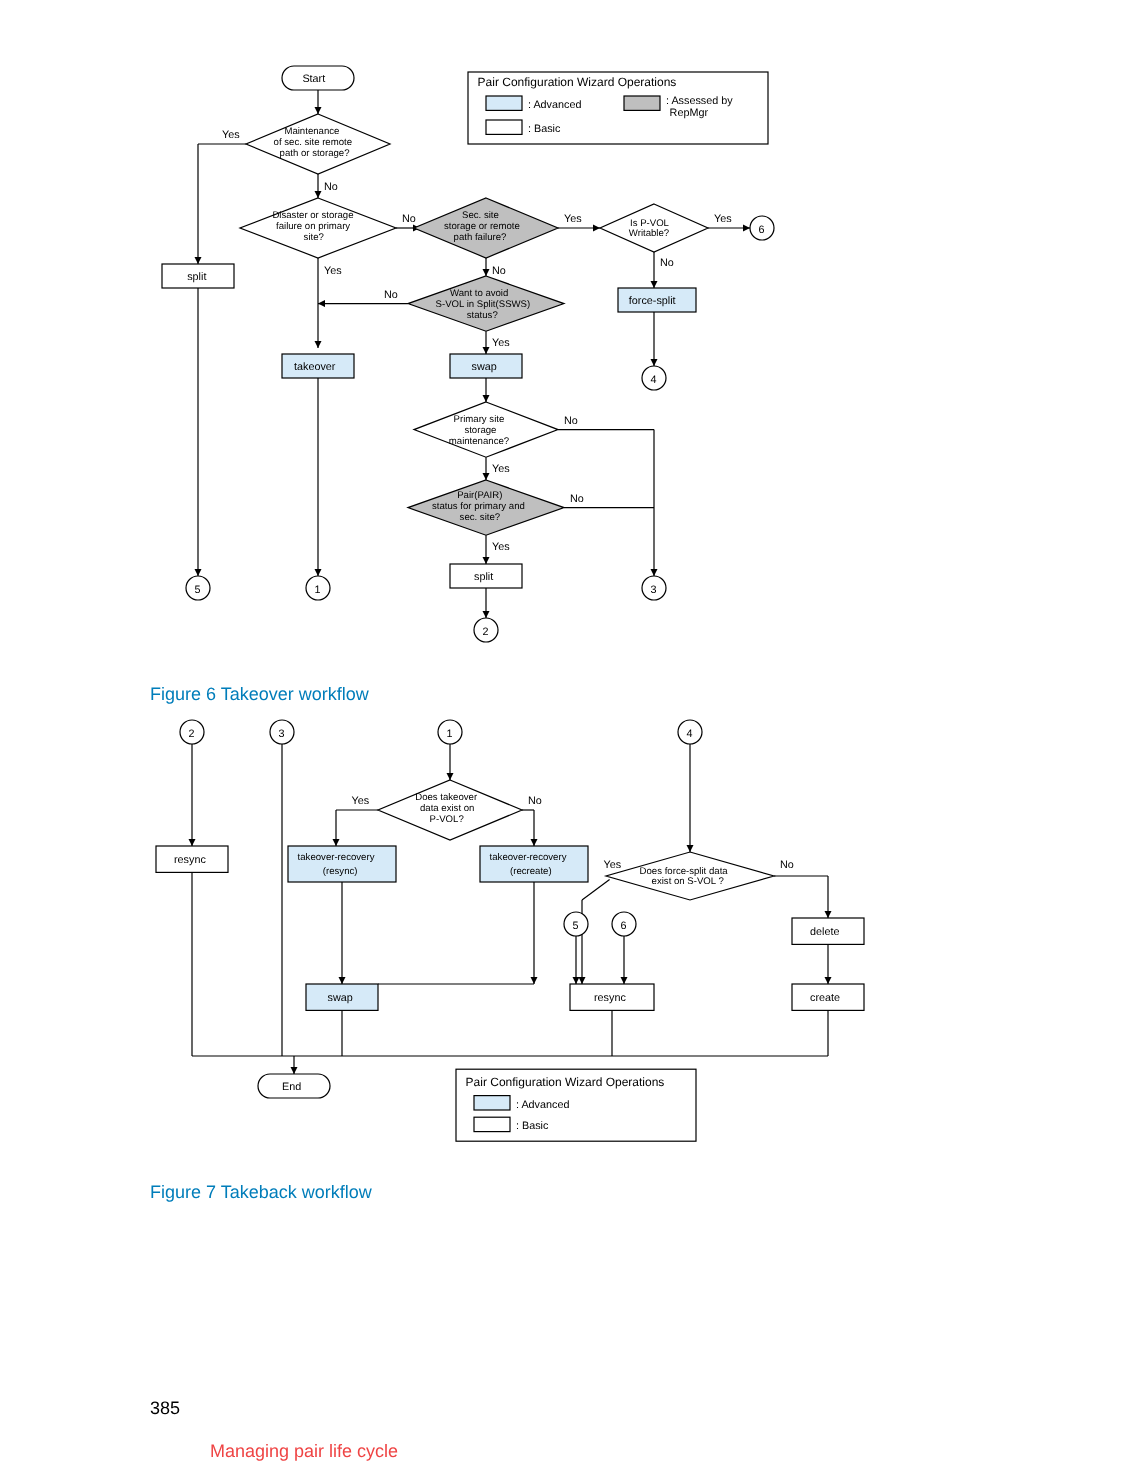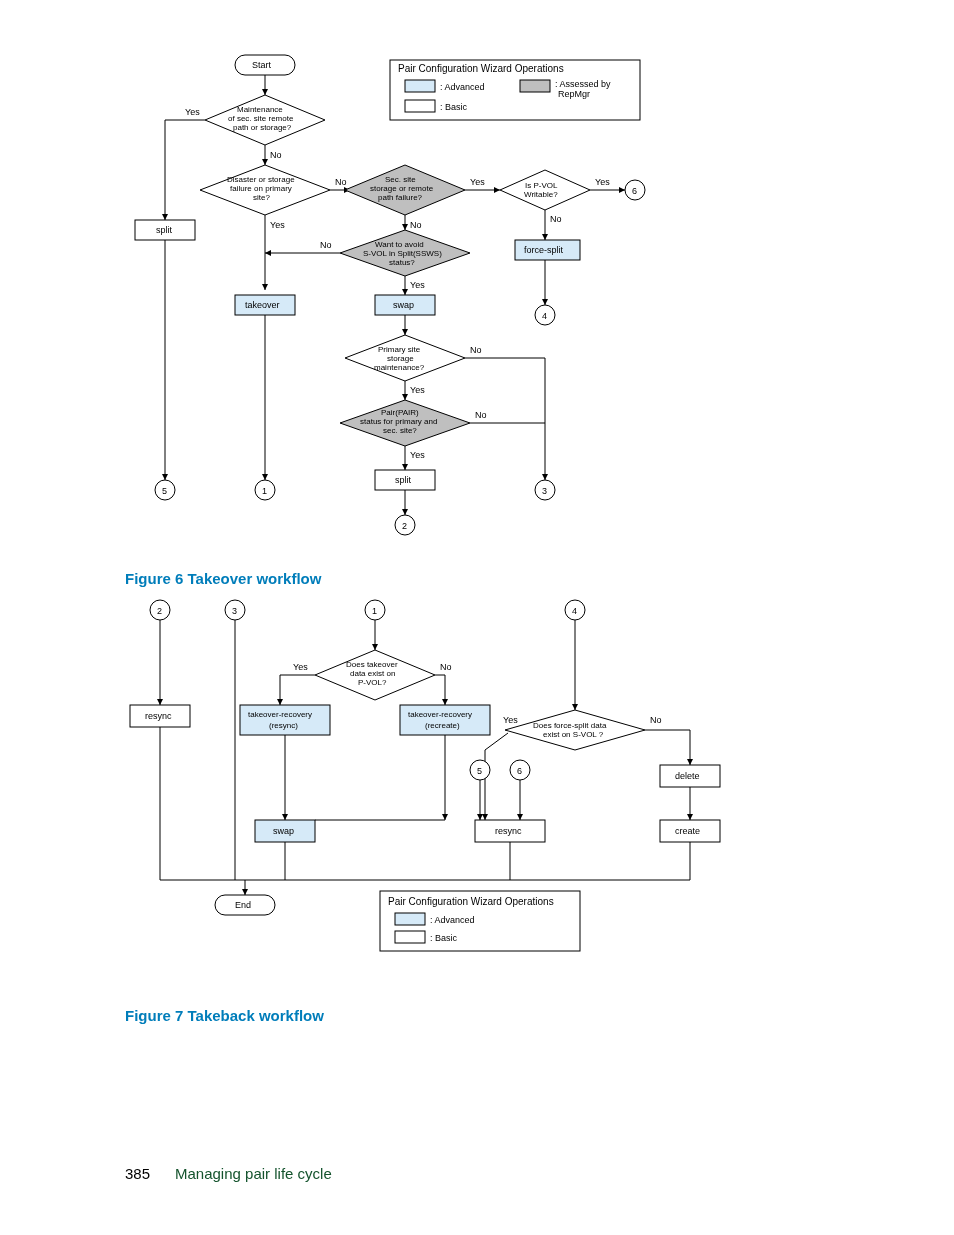--- a/index.html
+++ b/index.html
@@ -10,32 +10,33 @@
     width: 954px;
   }
   .page {
     position: relative;
     width: 954px;
     height: 1235px;
   }
   .caption {
     position: absolute;
     color: #007dba;
-    font-weight: bold;
+    font-weight: normal;
     font-size: 15px;
   }
   .footer-num {
     position: absolute;
     font-size: 15px;
     color: #000;
   }
   .footer-txt {
     position: absolute;
     font-size: 15px;
-    color: #14532d;
+    color: #ef4444;
+    margin-top: 36px;
   }
   svg { position: absolute; }
   .node-text { font-size: 9px; font-family: Arial, sans-serif; }
   .node-text-sm { font-size: 8px; font-family: Arial, sans-serif; }
   .edge-label { font-size: 9px; font-family: Arial, sans-serif; }
   .legend-title { font-size: 10px; font-family: Arial, sans-serif; }
   .legend-text { font-size: 9px; font-family: Arial, sans-serif; }
 </style>
 </head>
 <body>
@@ -345,18 +346,18 @@
   <g>
     <rect x="255" y="296" width="200" height="60" fill="#fff" stroke="#000"></rect>
     <text class="legend-title" x="263" y="310">Pair Configuration Wizard Operations</text>
     <rect x="270" y="318" width="30" height="12" fill="#d6eaf8" stroke="#000"></rect>
     <text class="legend-text" x="305" y="328">: Advanced</text>
     <rect x="270" y="336" width="30" height="12" fill="#fff" stroke="#000"></rect>
     <text class="legend-text" x="305" y="346">: Basic</text>
   </g>
 </svg>
 
-<div class="caption" style="left:125px; top:1007px;text-align:right;">Figure 7 Takeback workflow</div>
+<div class="caption" style="left:125px; top:985px;text-align:right;">Figure 7 Takeback workflow</div>
 
 <div class="footer-num" style="left:125px; top:1165px;">385</div>
 <div class="footer-txt" style="left:175px; top:1165px;">Managing pair life cycle</div>
 
 </div>
 
 </body></html>

